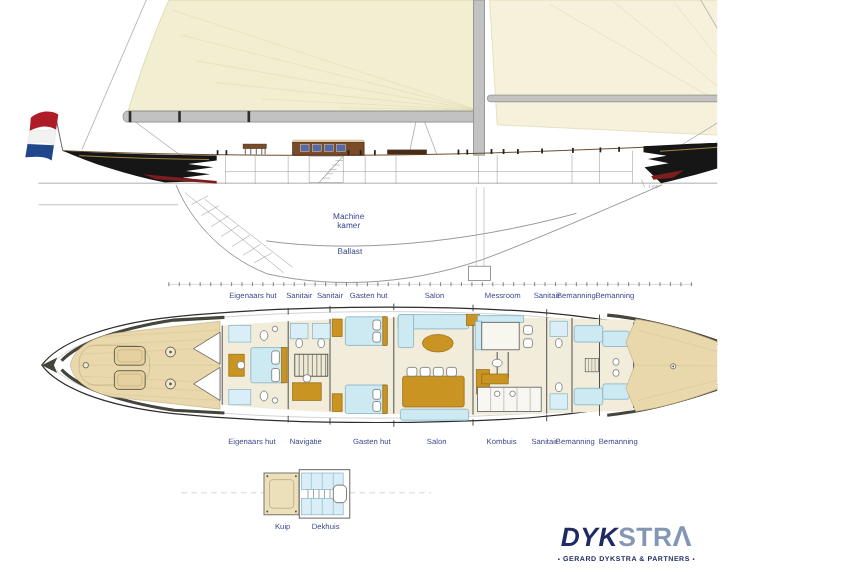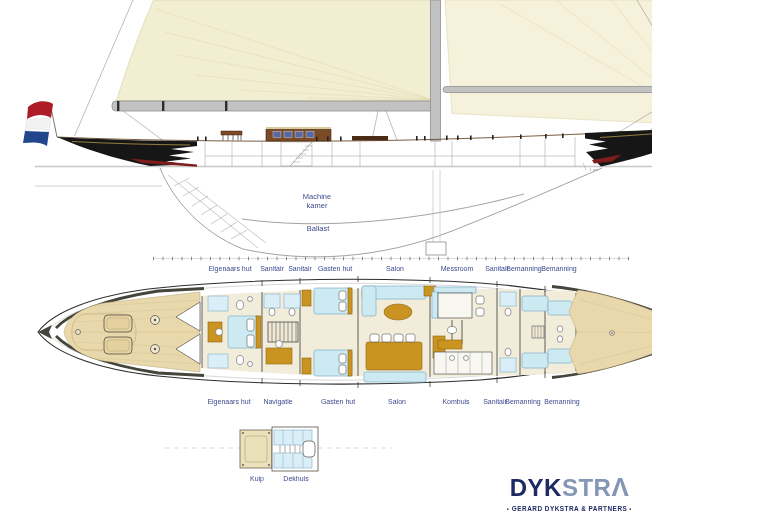--- a/index.html
+++ b/index.html
@@ -36,21 +36,21 @@
   .bed  {fill:var(--bed);stroke:var(--bededge);stroke-width:.7;}
   .wood {fill:var(--wood);stroke:var(--woodedge);stroke-width:.6;}
   .wfix {fill:#fff;stroke:#5a5a5a;stroke-width:.6;}
   .shower{fill:#d9eef6;stroke:#7fb0c6;stroke-width:.6;}
   .win  {fill:var(--windowblue);stroke:#e8e8e8;stroke-width:.4;}
   .dash {stroke:#c9c9c9;stroke-width:.7;stroke-dasharray:5 4;fill:none;}
 
   
   .logo{position:absolute;right:20px;bottom:10px;text-align:center;line-height:1;}
   .logo-name{font:800 24px "Liberation Sans",sans-serif;letter-spacing:.5px;}
-  .l-dark{color:var(--logonavy);}
+  .l-dark{color:var(--logonavy);font-style:italic;}
   .l-light{color:var(--logosteel);margin-top:48px;}
   .l-final{font-size:26px;}
   .logo-tag{font:700 6.4px "Liberation Sans",sans-serif;color:var(--logonavy);
             letter-spacing:.5px;margin-top:2px;white-space:nowrap;}
   .tag-mark{font-size:5.5px;}
 </style>
 </head>
 <body>
 
 <div class="stage">

